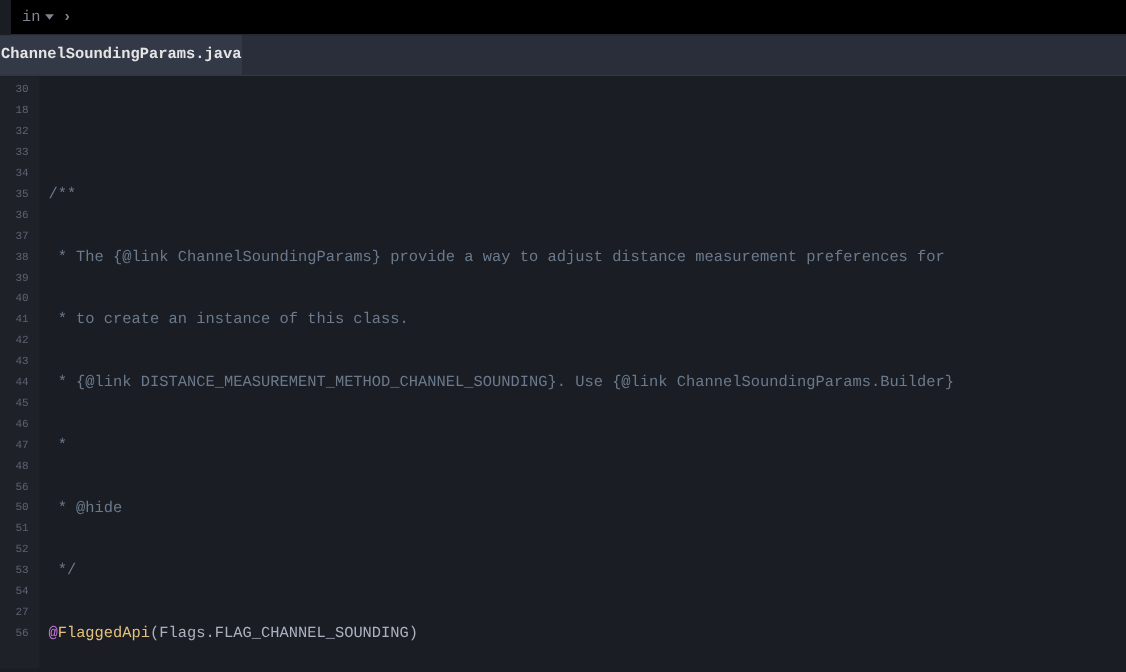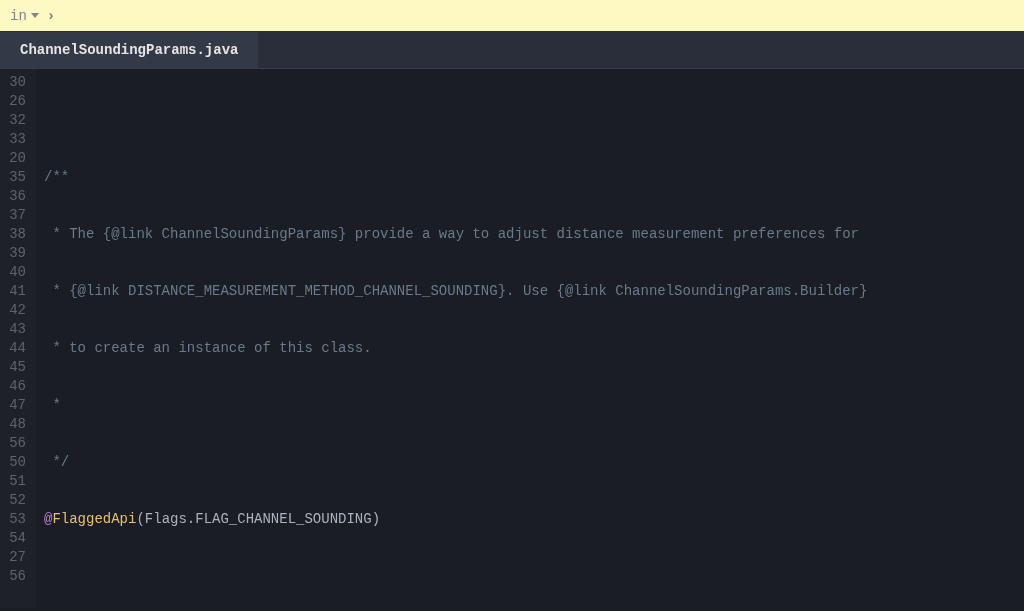--- a/index.html
+++ b/index.html
@@ -10,63 +10,64 @@
     body {
       font-family: 'Consolas', 'Monaco', 'Courier New', monospace;
       background: #1a1d23;
       color: #abb2bf;
       font-size: 14px;
       overflow: hidden;
       width: 1024px;
       height: 611px;
     }
     .breadcrumb-bar {
-      background: #fef9c3;
+      background: #000000;
       padding: 6px 10px;
       display: flex;
       align-items: center;
       gap: 8px;
       border-bottom: 1px solid #2a2d36;
       height: 32px;
+      margin-left: 10px;
     }
     .breadcrumb-item {
       color: #5a8dd6;
       font-size: 13px;
     }
     .breadcrumb-dropdown {
       color: #7d8590;
       display: flex;
       align-items: center;
       gap: 4px;
     }
     .tab-bar {
       background: #2a2e3a;
       padding: 0;
       display: flex;
       border-bottom: 1px solid #3a3d46;
     }
     .tab {
-      padding: 10px 20px;
+      padding: 10px 1px;
       color: #e5e5e5;
       font-weight: 600;
       background: #343947;
       font-size: 14px;
     }
     .editor {
       display: flex;
       height: calc(611px - 32px - 40px);
       background: #1a1d23;
     }
     .gutter {
       background: #1e2128;
       color: #5c6370;
       text-align: right;
       padding: 4px 10px 4px 8px;
       user-select: none;
-      font-size: 14px;
+      font-size: 10px;
       line-height: 19px;
       min-width: 36px;
     }
     .gutter-line {
       height: 19px;
     }
     .code-area {
       flex: 1;
       padding: 4px 8px;
       font-size: 14px;
@@ -119,24 +120,24 @@
 
 <div class="tab-bar">
   <div class="tab">
     <span>ChannelSoundingParams.java</span>
   </div>
 </div>
 
 <div class="editor">
   <div class="gutter">
     <div class="gutter-line">30</div>
-    <div class="gutter-line">26</div>
+    <div class="gutter-line">18</div>
     <div class="gutter-line">32</div>
     <div class="gutter-line">33</div>
-    <div class="gutter-line">20</div>
+    <div class="gutter-line">34</div>
     <div class="gutter-line">35</div>
     <div class="gutter-line">36</div>
     <div class="gutter-line">37</div>
     <div class="gutter-line">38</div>
     <div class="gutter-line">39</div>
     <div class="gutter-line">40</div>
     <div class="gutter-line">41</div>
     <div class="gutter-line">42</div>
     <div class="gutter-line">43</div>
     <div class="gutter-line">44</div>
@@ -150,23 +151,24 @@
     <div class="gutter-line">52</div>
     <div class="gutter-line">53</div>
     <div class="gutter-line">54</div>
     <div class="gutter-line">27</div>
     <div class="gutter-line">56</div>
   </div>
   <div class="code-area">
     <div class="code-line"></div>
     <div class="code-line tok-comment">/**</div>
     <div class="code-line tok-comment"> * The {@link ChannelSoundingParams} provide a way to adjust distance measurement preferences for</div>
+    <div class="code-line tok-comment"> * to create an instance of this class.</div>
     <div class="code-line tok-comment"> * {@link DISTANCE_MEASUREMENT_METHOD_CHANNEL_SOUNDING}. Use {@link ChannelSoundingParams.Builder}</div>
-    <div class="code-line tok-comment"> * to create an instance of this class.</div>
     <div class="code-line tok-comment"> *</div>
+    <div class="code-line tok-comment"> * @hide</div>
     <div class="code-line tok-comment"> */</div>
     <div class="code-line"><span class="tok-at">@</span><span class="tok-annotation-name">FlaggedApi</span><span class="tok-ident">(Flags.FLAG_CHANNEL_SOUNDING)</span></div>
     
     
     
     
     
     
     
     

